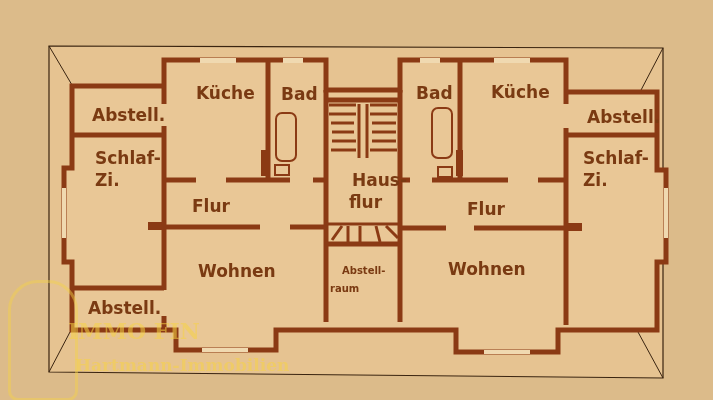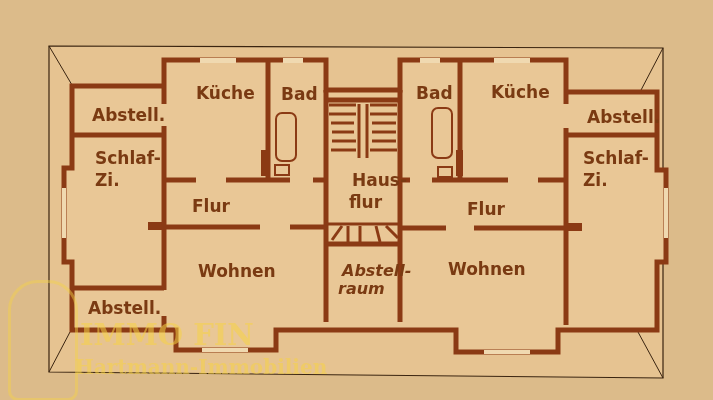--- a/index.html
+++ b/index.html
@@ -1,19 +1,19 @@
 <!DOCTYPE html>
 <html><head>
 <meta charset="utf-8">
 <style>
   html,body{margin:0;padding:0;}
   body{width:713px;height:400px;background:#dcbb8a;position:relative;overflow:hidden;font-family:"DejaVu Sans",sans-serif;}
   #plan{position:absolute;left:0;top:0;}
   .lbl{position:absolute;color:#7a3a12;font-weight:bold;font-size:17px;line-height:20px;white-space:nowrap;}
-  .lbl.sm{font-size:16px;line-height:18px;font-style:italic;}
+  .lbl.sm{font-size:10px;line-height:18px;}
   .wm{position:absolute;color:rgba(245,210,70,0.55);font-weight:bold;font-family:"DejaVu Serif",serif;}
 </style>
 </head>
 <body>
 
 <svg id="plan" width="713" height="400" viewBox="0 0 713 400">
 
   <polygon points="49,46 663,48 663,378 49,372" fill="#e6c391" stroke="#3a2410" stroke-width="1.2"></polygon>
   <line x1="49" y1="46" x2="72" y2="85" stroke="#3a2410" stroke-width="1"></line>
   <line x1="663" y1="48" x2="640" y2="92" stroke="#3a2410" stroke-width="1"></line>
@@ -105,25 +105,25 @@
 <div class="lbl" style="left:281px;top:84px;">Bad</div>
 <div class="lbl" style="left:95px;top:148px;">Schlaf-</div>
 <div class="lbl" style="left:95px;top:170px;">Zi.</div>
 <div class="lbl" style="left:192px;top:196px;">Flur</div>
 <div class="lbl" style="left:198px;top:261px;">Wohnen</div>
 <div class="lbl" style="left:88px;top:298px;">Abstell.</div>
 
 <div class="lbl" style="left:352px;top:170px;">Haus-</div>
 <div class="lbl" style="left:349px;top:192px;">flur</div>
 <div class="lbl sm" style="left:342px;top:262px;">Abstell-</div>
-<div class="lbl sm" style="left:338px;top:280px;">raum</div>
+<div class="lbl sm" style="left:330px;top:280px;">raum</div>
 
 <div class="lbl" style="left:416px;top:83px;">Bad</div>
 <div class="lbl" style="left:491px;top:82px;">Küche</div>
 <div class="lbl" style="left:587px;top:107px;">Abstell.</div>
 <div class="lbl" style="left:583px;top:148px;">Schlaf-</div>
 <div class="lbl" style="left:583px;top:170px;">Zi.</div>
 <div class="lbl" style="left:467px;top:199px;">Flur</div>
 <div class="lbl" style="left:448px;top:259px;">Wohnen</div>
 
 <div style="position:absolute;left:8px;top:280px;width:64px;height:115px;border-radius:30px 30px 10px 10px;border:3px solid rgba(245,210,70,0.45);"></div>
-<div class="wm" style="left:80px;top:318px;font-size:29px;">IMMO FIN</div>
-<div class="wm" style="left:75px;top:355px;font-size:20px;">Hartmann-Immobilien</div>
+<div class="wm" style="left:68px;top:318px;font-size:22px;">IMMO FIN</div>
+<div class="wm" style="left:75px;top:355px;font-size:17px;">Hartmann-Immobilien</div>
 
 </body></html>

